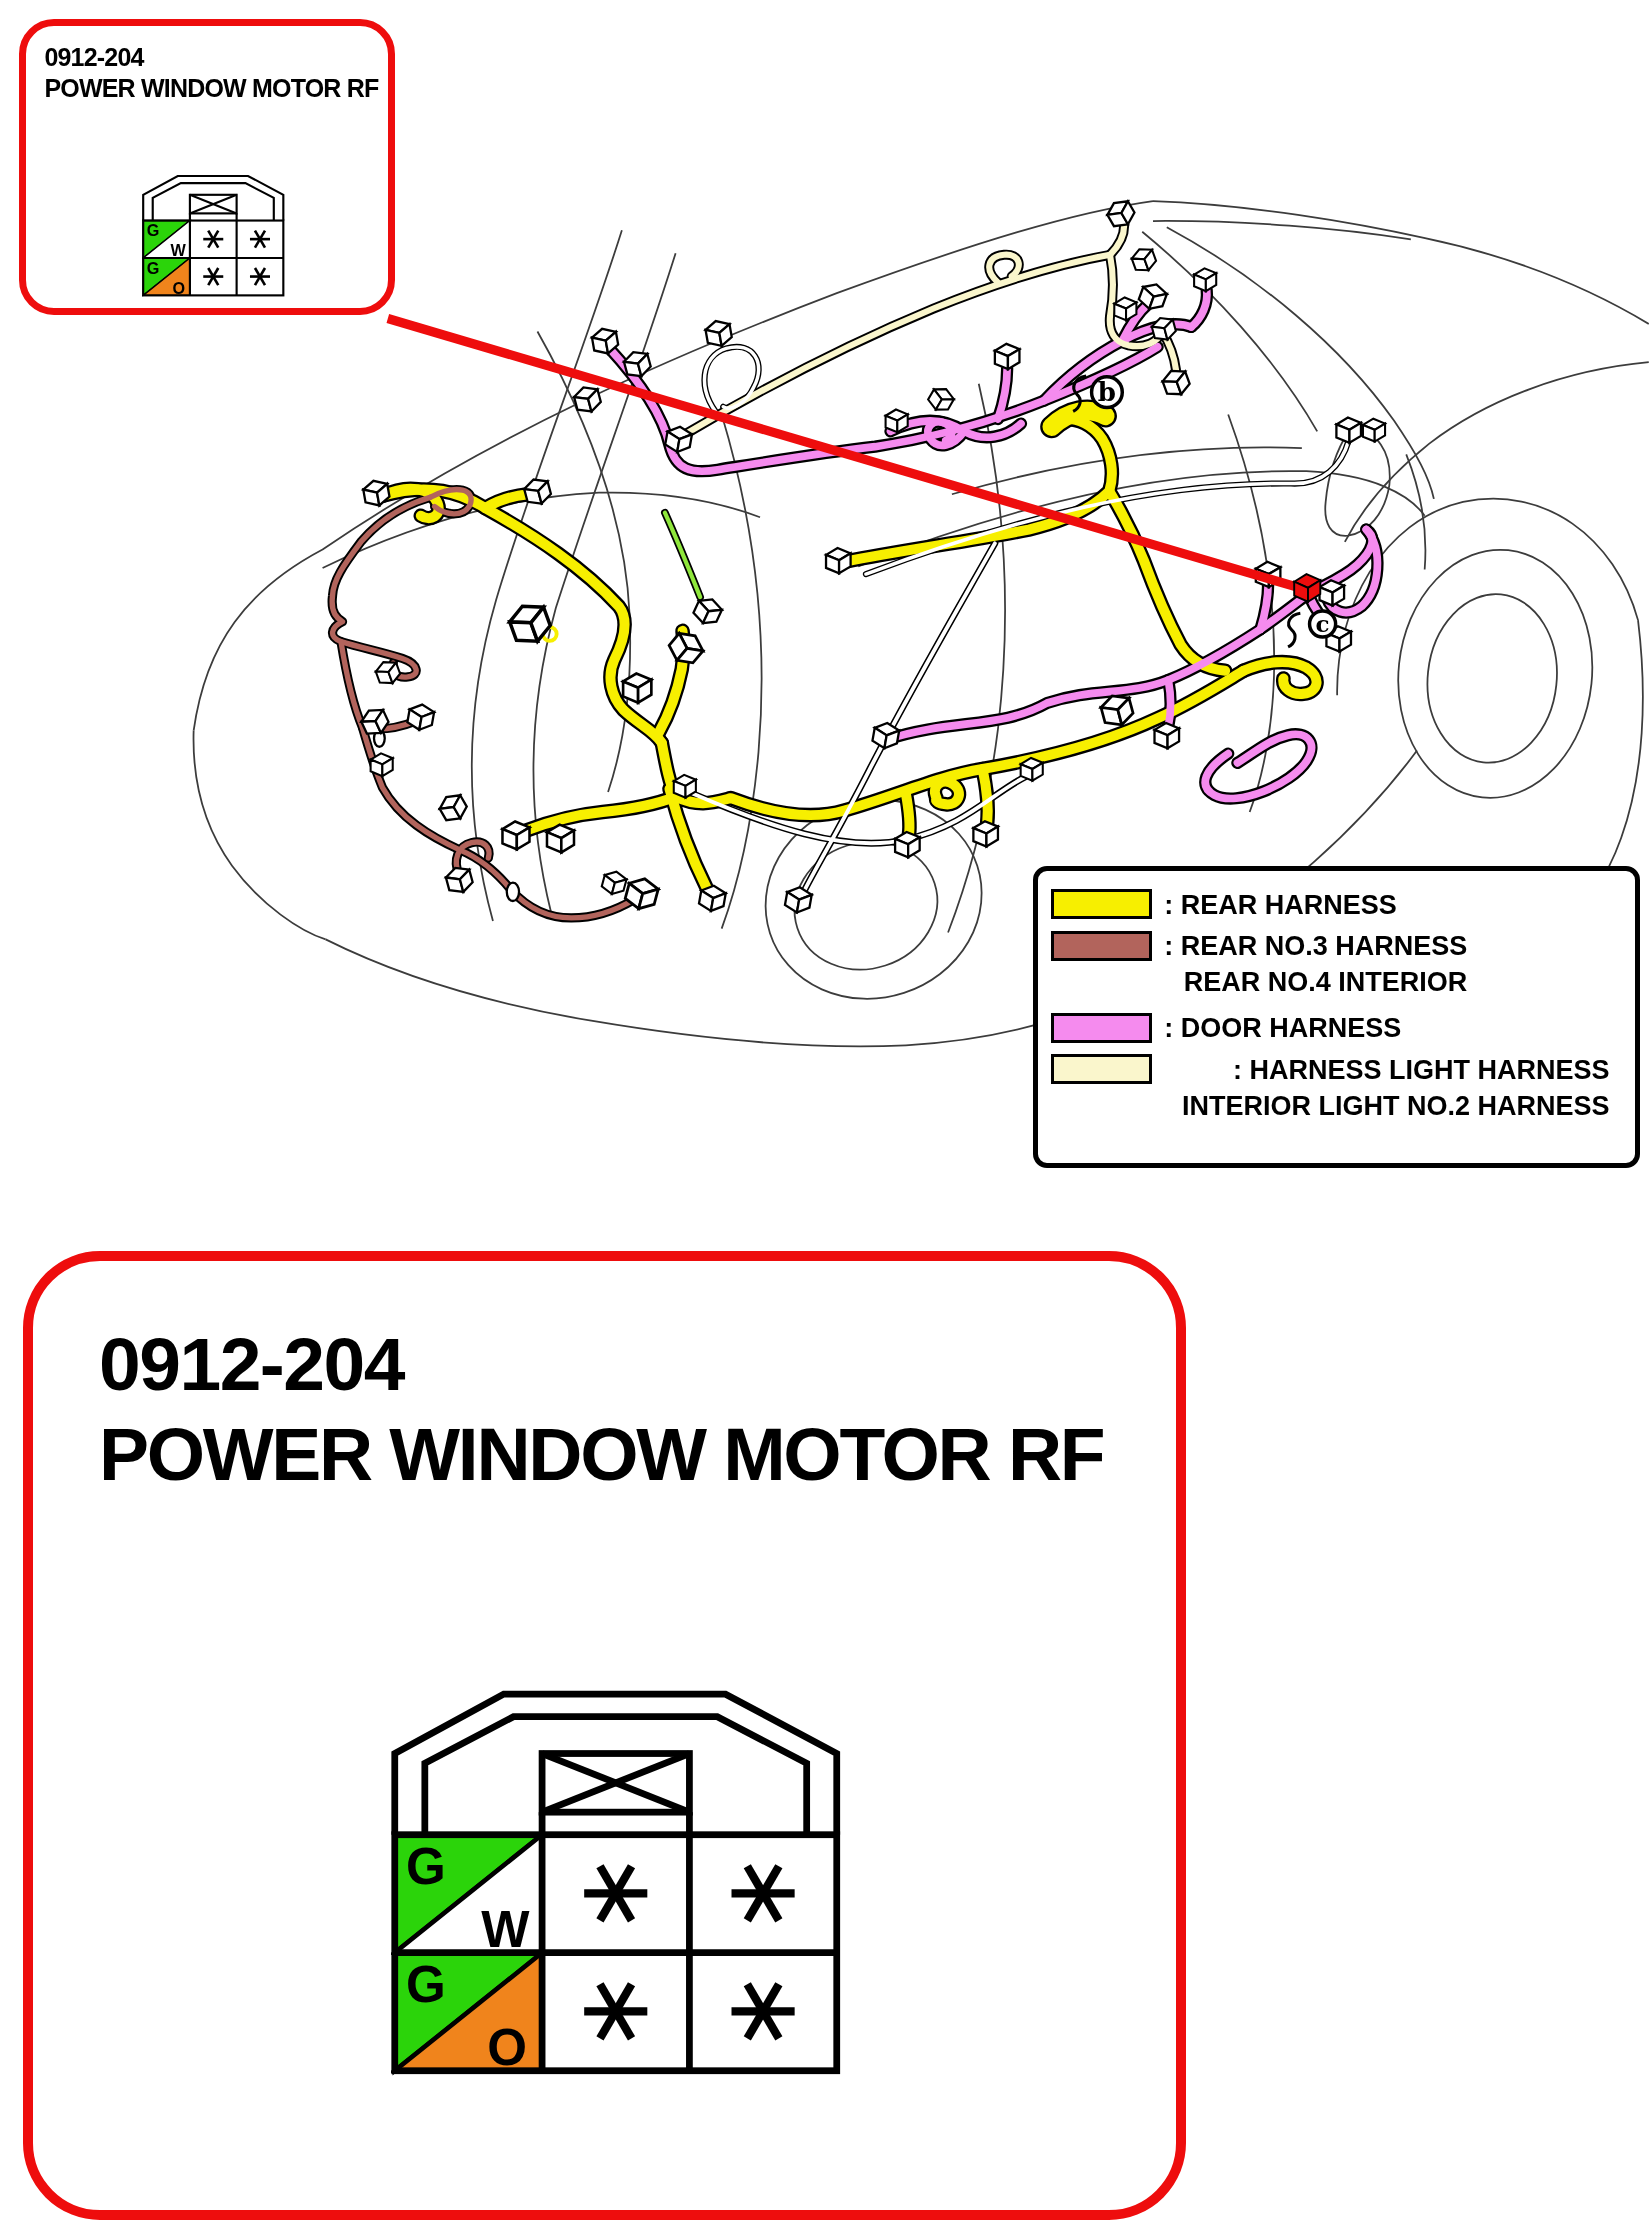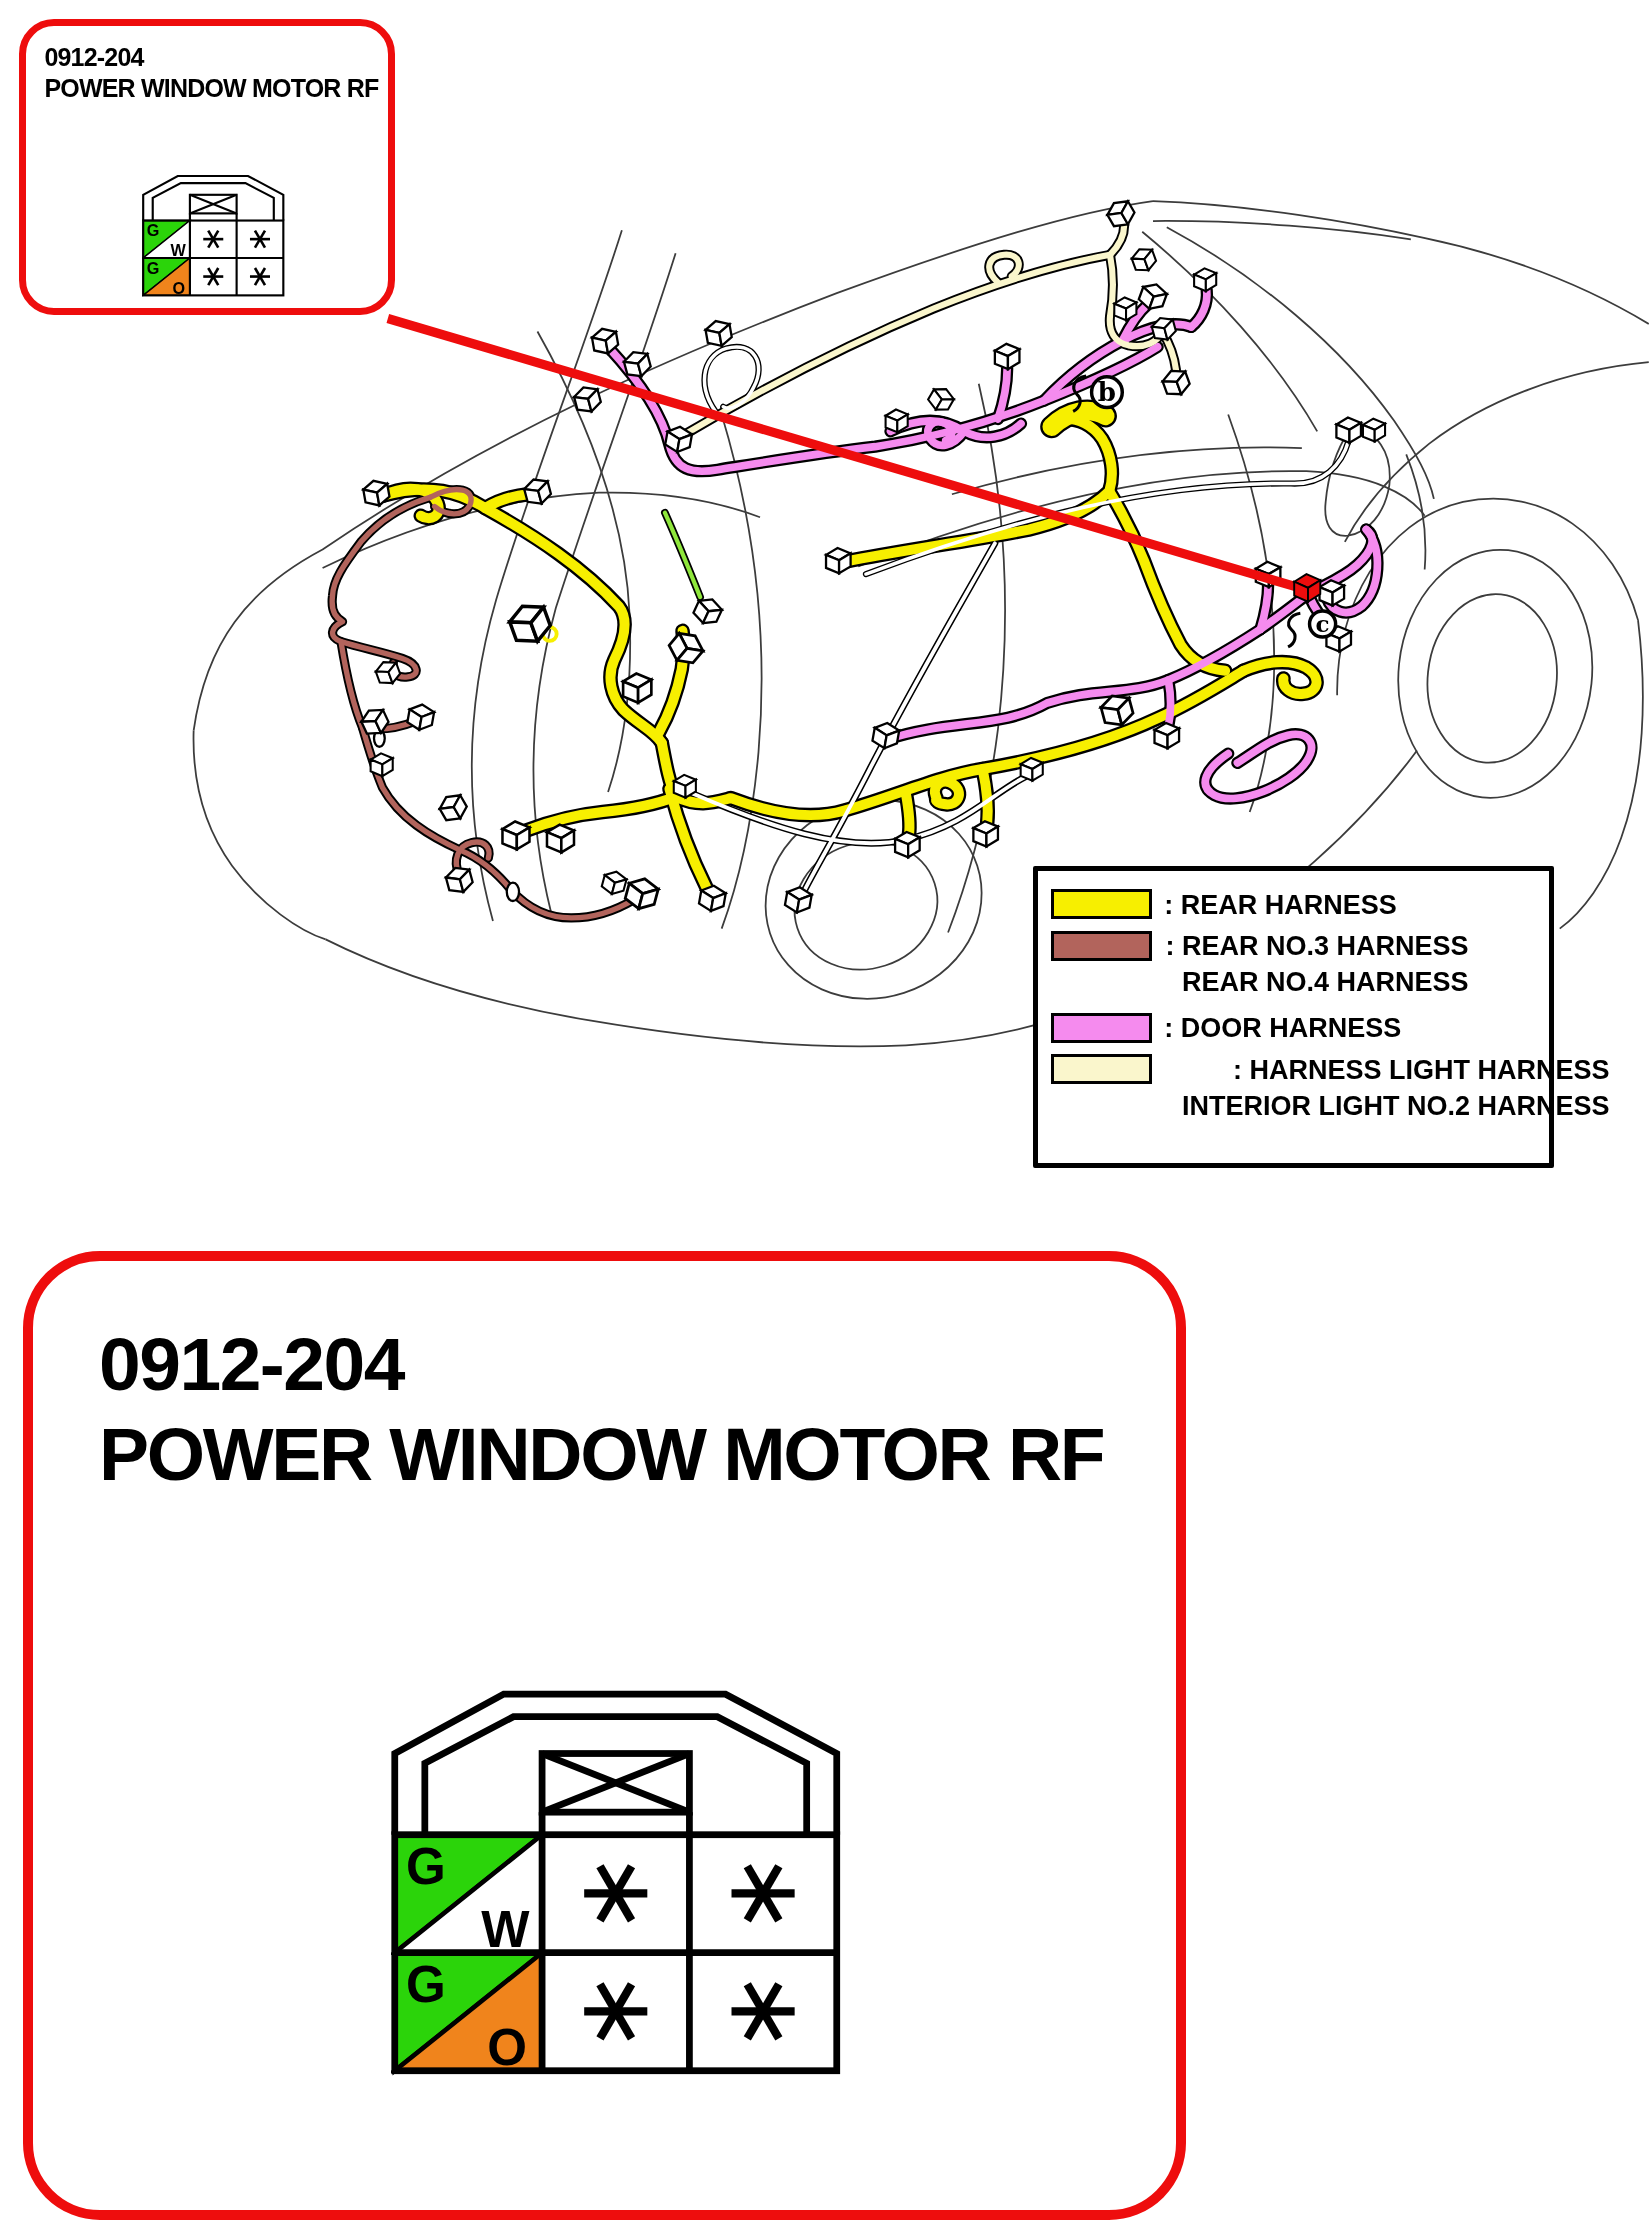--- a/index.html
+++ b/index.html
@@ -8,21 +8,21 @@
   
   .callout{position:absolute;background:#fff;border-style:solid;border-color:#EE0D0D;box-sizing:border-box;}
   #callout-small{left:19px;top:19px;width:376px;height:296px;border-width:7px;border-radius:35px;}
   #callout-large{left:23px;top:1251px;width:1163px;height:969px;border-width:10.7px;border-radius:77px;}
   .co-code,.co-title{position:absolute;color:#000;font-weight:bold;white-space:nowrap;letter-spacing:-0.8px;}
   #callout-small .co-code{left:18.4px;top:17px;font-size:25px;}
   #callout-small .co-title{left:18.4px;top:48px;font-size:25px;}
   #callout-large .co-code{left:66px;top:60px;font-size:75px;letter-spacing:-1.5px;}
   #callout-large .co-title{left:66px;top:150px;font-size:75px;letter-spacing:-2.3px;}
   
-  #legend{left:1033px;top:866px;width:521px;height:302px;border:5.4px solid #000;border-radius:2px;background:#fff;box-sizing:border-box;padding:16px 0 4px 13px;}
+  #legend{left:1033px;top:866px;width:607px;height:302px;border:5.4px solid #000;border-radius:14px;background:#fff;box-sizing:border-box;padding:16px 0 4px 13px;}
   .lg-item{display:flex;align-items:flex-start;}
   .lg-item.mt7{margin-top:5.4px;text-align:right;} .lg-item.mt6{margin-top:10px;}
   .lg-swatch{width:101px;height:30px;border:3.8px solid #000;box-sizing:border-box;margin:2.3px 12.3px 0 0;flex:0 0 auto;}
   .lg-lines{font-size:27px;font-weight:bold;line-height:36px;color:#000;white-space:nowrap;}
   .lg-lines .cont{padding-left:17.7px;}
   
   svg{display:block;}
   .ol{fill:none;stroke:#3C3C3C;stroke-width:2.3px;}
   .case{fill:none;stroke:#000;stroke-linecap:round;stroke-linejoin:round;}
   .core{fill:none;stroke-linecap:round;stroke-linejoin:round;}
@@ -398,21 +398,21 @@
   <div class="lg-item">
     <div class="lg-swatch" style="background: rgb(247, 239, 0);"></div>
     <div class="lg-lines">
         <div>: REAR HARNESS</div>
       </div>
   </div>
   <div class="lg-item mt7">
     <div class="lg-swatch" style="background: rgb(178, 100, 92);"></div>
     <div class="lg-lines">
       <div>: REAR NO.3 HARNESS</div>
-      <div class="cont">REAR NO.4 HARNESS</div>
+      <div class="cont">REAR NO.4 INTERIOR</div>
     </div>
   </div>
   <div class="lg-item mt6">
     <div class="lg-swatch" style="background: rgb(245, 139, 238);"></div>
     <div class="lg-lines">
         <div>: DOOR HARNESS</div>
       </div>
   </div>
   <div class="lg-item mt7">
     <div class="lg-swatch" style="background: rgb(250, 246, 204);"></div>

